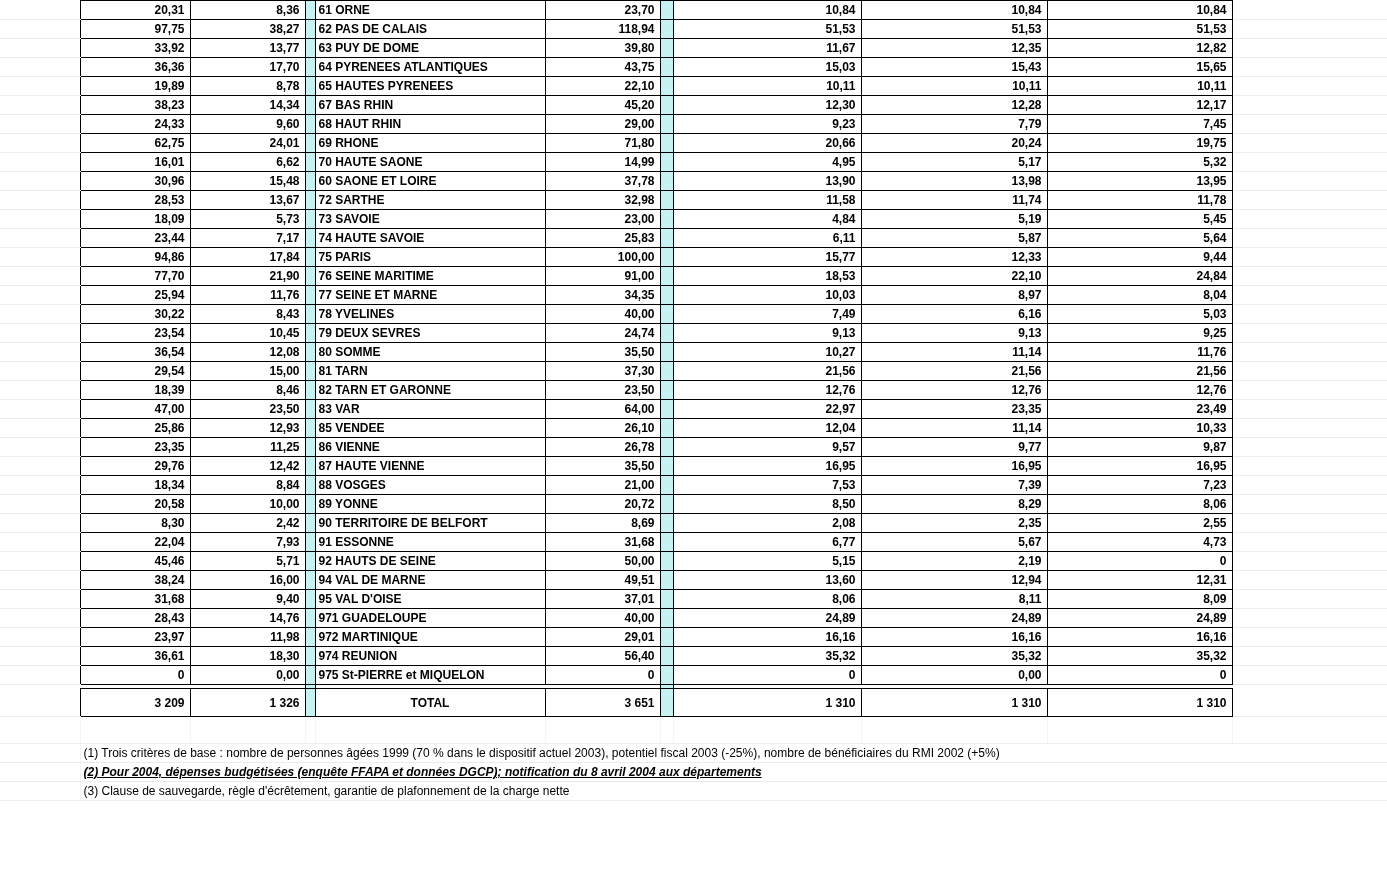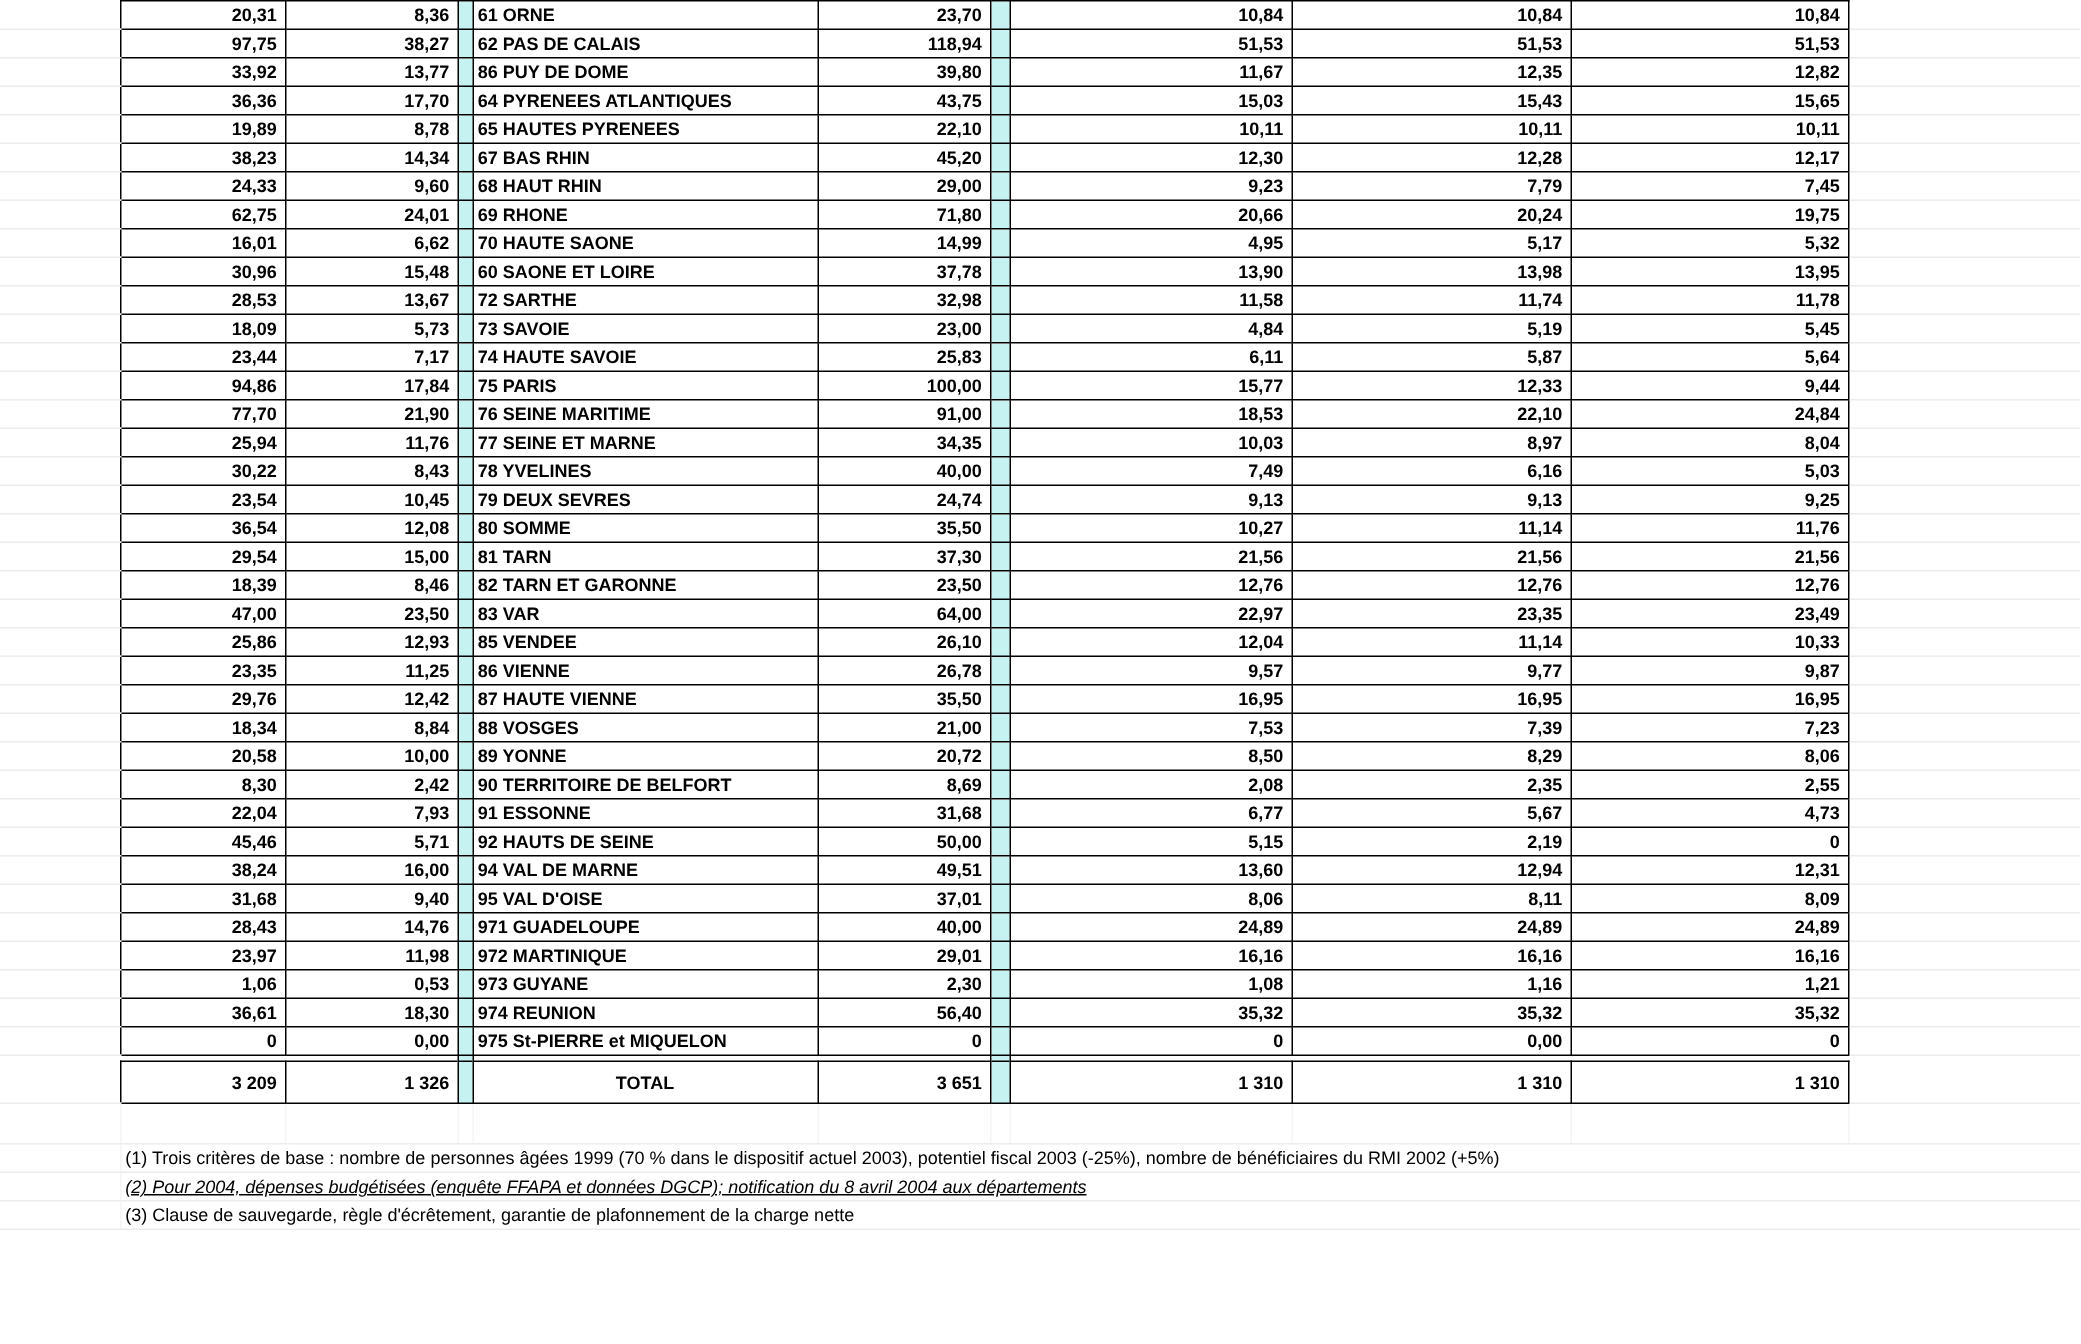--- a/index.html
+++ b/index.html
@@ -19,21 +19,21 @@
   td.name { text-align: left; padding-left: 3px; }
   td.ctr { text-align: center; margin-top: 28px; }
   td.e { border-bottom: 1px solid #ececec; }
   tr.gap td { height: 4px; line-height: 0; font-size: 0; padding: 0; }
   tr.gap td.sep { border-left: 1px solid #000; border-right: 1px solid #000; }
   tr.t td { height: 28px; }
   tr.band td { height: 27px; }
   td.ee { border-bottom: 1px solid #ececec; border-right: 1px solid #f4f4f4; }
   tr.fn td { height: 19px; font-weight: normal; }
   tr.fn td.txt { padding-left: 3px; text-align: left; }
-  tr.f2 td.txt { font-weight: normal; font-style: italic; text-decoration: underline; }
+  tr.f2 td.txt { font-weight: bold; font-style: italic; text-decoration: underline; }
 </style>
 </head>
 <body>
 
 <div class="sheet">
   <table class="grid">
     <colgroup>
       <col style="width:80px">
         <col style="width:110px">
         <col style="width:115px">
@@ -71,21 +71,21 @@
           <td class="b num">51,53</td>
           <td class="b num">51,53</td>
           <td class="b num">51,53</td>
           <td class="e"></td>
         </tr>
         <tr class="r">
           <td class="e"></td>
           <td class="b num">33,92</td>
           <td class="b num">13,77</td>
           <td class="b sep" style="background: rgb(199, 242, 242);"></td>
-          <td class="b name">86 PUY DE DOME</td>
+          <td class="b name">63 PUY DE DOME</td>
           <td class="b num">39,80</td>
           <td class="b sep" style="background: rgb(199, 242, 242);"></td>
           <td class="b num">11,67</td>
           <td class="b num">12,35</td>
           <td class="b num">12,82</td>
           <td class="e"></td>
         </tr>
         <tr class="r">
           <td class="e"></td>
           <td class="b num">36,36</td>
@@ -480,33 +480,20 @@
           <td class="e"></td>
           <td class="b num">23,97</td>
           <td class="b num">11,98</td>
           <td class="b sep" style="background: rgb(199, 242, 242);"></td>
           <td class="b name">972 MARTINIQUE</td>
           <td class="b num">29,01</td>
           <td class="b sep" style="background: rgb(199, 242, 242);"></td>
           <td class="b num">16,16</td>
           <td class="b num">16,16</td>
           <td class="b num">16,16</td>
-          <td class="e"></td>
-        </tr>
-        <tr class="r">
-          <td class="e"></td>
-          <td class="b num">1,06</td>
-          <td class="b num">0,53</td>
-          <td class="b sep" style="background: rgb(199, 242, 242);"></td>
-          <td class="b name">973 GUYANE</td>
-          <td class="b num">2,30</td>
-          <td class="b sep" style="background: rgb(199, 242, 242);"></td>
-          <td class="b num">1,08</td>
-          <td class="b num">1,16</td>
-          <td class="b num">1,21</td>
           <td class="e"></td>
         </tr>
         <tr class="r">
           <td class="e"></td>
           <td class="b num">36,61</td>
           <td class="b num">18,30</td>
           <td class="b sep" style="background: rgb(199, 242, 242);"></td>
           <td class="b name">974 REUNION</td>
           <td class="b num">56,40</td>
           <td class="b sep" style="background: rgb(199, 242, 242);"></td>

